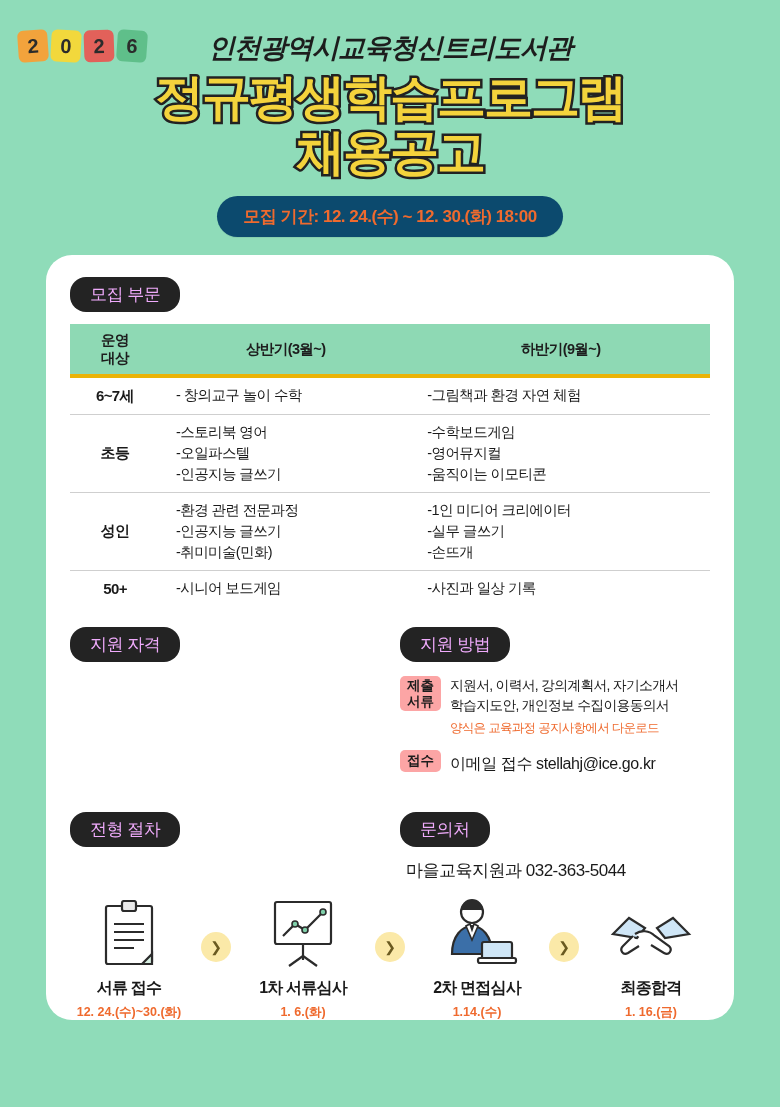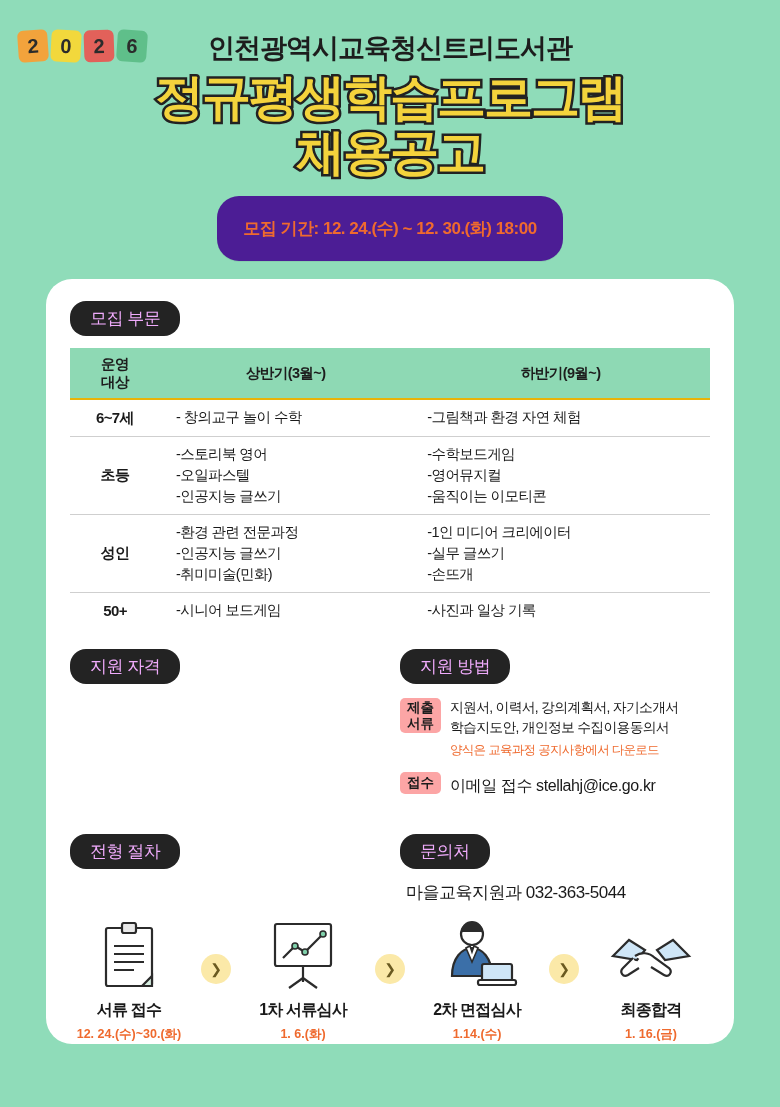--- a/index.html
+++ b/index.html
@@ -25,43 +25,43 @@
     display: flex; align-items: center; justify-content: center;
     font-size: 20px; font-weight: bold; color: #2b2b2b;
     transform: rotate(-4deg);
   }
   .year-badge .blk:nth-child(2) { transform: rotate(3deg); }
   .year-badge .blk:nth-child(3) { transform: rotate(-2deg); }
   .year-badge .blk:nth-child(4) { transform: rotate(4deg); }
 
   .org-name {
     font-size: 27px; font-weight: bold; letter-spacing: -1px;
-    color: #1d1d1d; margin: 4px 0 2px 0;
+    color: #1d1d1d; margin: 4px 0 2px 0; font-style: italic;
   }
   .title-main {
     font-size: 49px; font-weight: bold; letter-spacing: -2px;
     color: #f4d33c;
     -webkit-text-stroke: 5px #222;
     paint-order: stroke fill;
     line-height: 1.12;
     margin: 4px 0 0 0;
   }
   .title-sub {
     font-size: 49px; font-weight: bold; letter-spacing: -2px;
     color: #f4d33c;
     -webkit-text-stroke: 5px #222;
     paint-order: stroke fill;
     line-height: 1.12;
     margin: 0;
   }
   .period-pill {
     display: inline-block;
-    background: #4c1d95;
+    background: #0c4a6e;
     border-radius: 22px;
-    padding: 21px 26px;
+    padding: 9px 26px;
     margin-top: 16px;
     font-size: 17px; font-weight: bold;
     color: #ef6a2e;
     letter-spacing: -0.5px;
     box-shadow: 0 1px 0 rgba(0,0,0,.06);
     text-align: center;
   }
 
   
   .card {
@@ -98,21 +98,21 @@
   table.recruit td {
     border-top: 1px solid #cfcfcf;
     padding: 7px 6px;
     vertical-align: middle;
     line-height: 1.45;
   }
   table.recruit td.age {
     text-align: center; font-weight: bold; font-size: 15px; width: 90px;
   }
   table.recruit td.items { padding-left: 16px; }
-  table.recruit tr:first-child td { border-top: 2px solid #eab308; }
+  table.recruit tr:first-child td { border-top: 4px solid #eab308; }
 
   
   .cols { display: flex; margin-top: 20px; }
   .col-left { width: 50%; padding-right: 6px; }
   .col-right { width: 50%; padding-left: 10px; }
 
   .qual-list { margin: 14px 0 0 8px; font-size: 15px; line-height: 2.05; letter-spacing: -0.6px; }
 
   .apply-rows { margin-top: 14px; }
   .apply-row { display: flex; align-items: flex-start; margin-bottom: 12px; }

